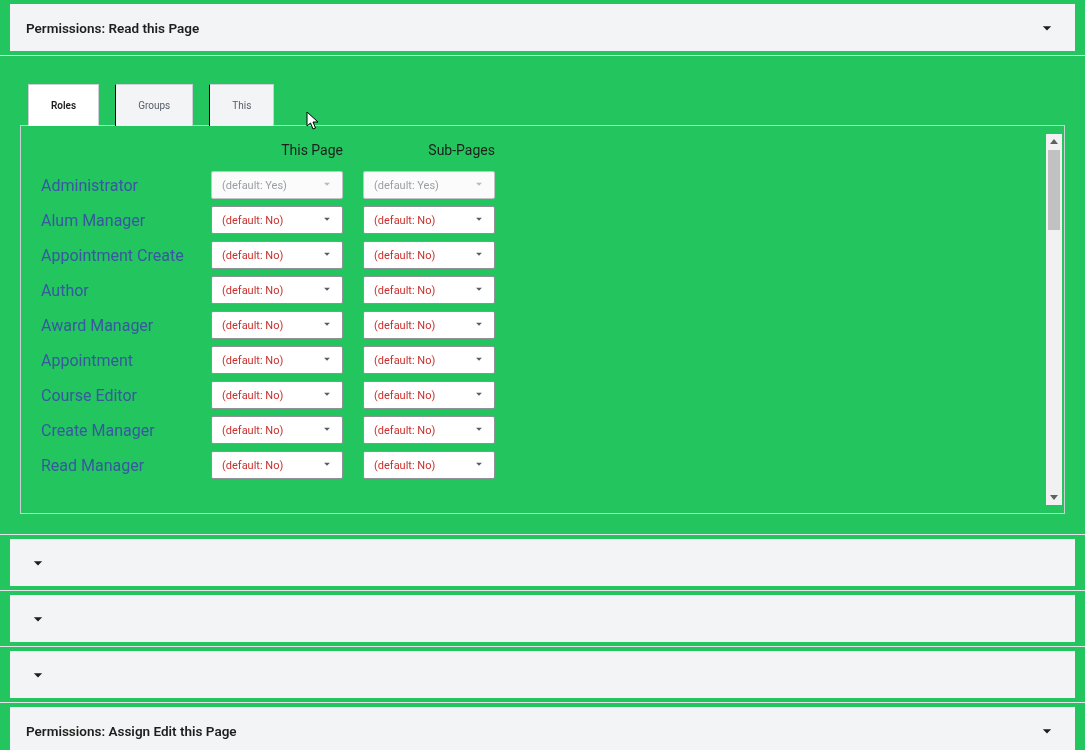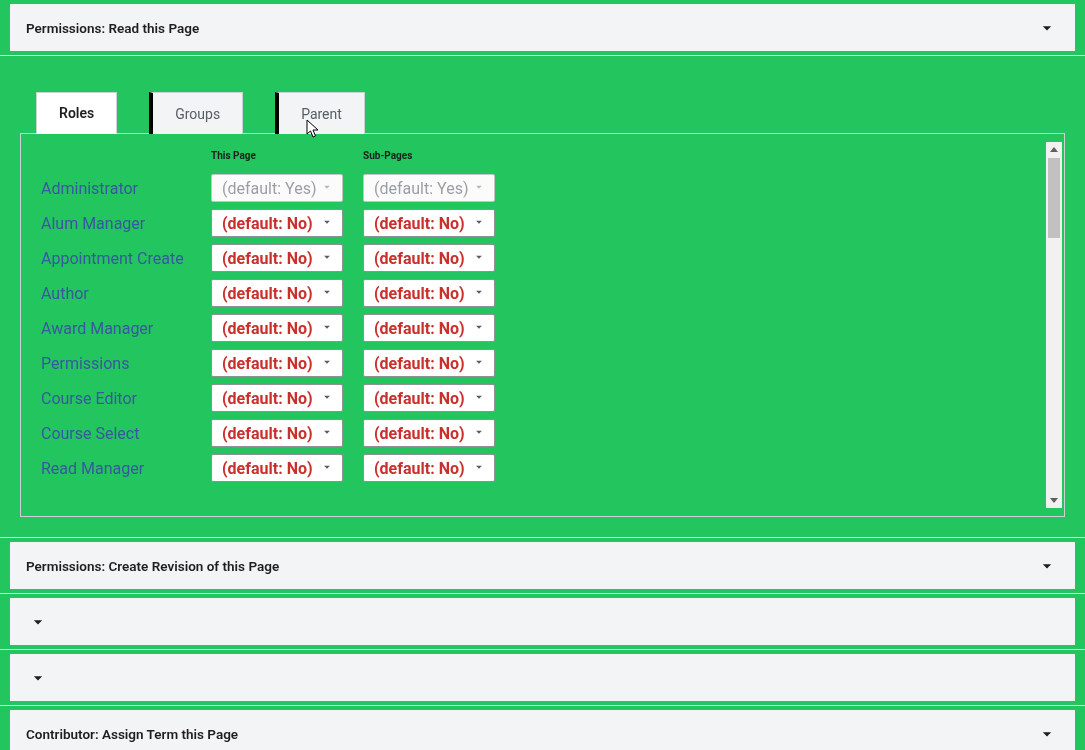--- a/index.html
+++ b/index.html
@@ -52,76 +52,76 @@
       border-bottom: 1px solid #ccd0d4;
     }
     .tab {
       padding: 0 22px;
       height: 42px;
       display: flex;
       align-items: center;
       background: #f3f4f5;
       border: 1px solid #ccd0d4;
       border-bottom: none;
-      margin: 16px;
+      margin: 8px;
       margin-bottom: -1px;
-      font-size: 14px;
+      font-size: 10px;
       color: #555d66;
       cursor: pointer;
       font-weight: 400;
     }
     .tab.active {
       background: #fff;
       border-bottom: 1px solid #fff;
       font-weight: 600;
       color: #1e1e1e;
     }
     .tab:not(:first-child) {
       border-left: none;
     }
-    .tab + .tab { border-left: 4px solid #000000; }
+    .tab + .tab { border-left: 1px solid #000000; }
     .tab-content {
       border: 1px solid #ccd0d4;
       border-top: none;
       padding: 16px 20px 34px;
       position: relative;
     }
     .perm-table {
       display: grid;
       grid-template-columns: 150px 132px 132px;
       column-gap: 20px;
       row-gap: 7px;
       align-items: center;
     }
     .col-head {
-      font-weight: 700;
-      text-align: left;
-      font-size: 10px;
+      font-weight: 400;
+      text-align: right;
+      font-size: 14px;
       color: #1e1e1e;
       padding-bottom: 6px;
     }
     .role-name {
       color: #3858a0;
       font-size: 16px;
     }
     .sel {
       height: 28px;
       border: 1px solid #8f9196;
       border-radius: 2px;
       display: flex;
       align-items: center;
       justify-content: space-between;
       padding: 0 8px 0 10px;
       background: #fff;
     }
     .sel.yes .sel-text { color: #9b9ea3; }
     .sel.yes { border-color: #c3c4c7; background:#fbfbfb;}
-    .sel.no .sel-text { color: #c9302c; font-weight: bold; }
+    .sel.no .sel-text { color: #c9302c; }
     .sel-text {
-      font-size: 16px;
+      font-size: 11px;
     }
     .sel .caret svg {
       width: 14px;
       height: 14px;
       fill: #555d66;
     }
     .sel.yes .caret svg { fill: #b4b9be; }
     .faux-scroll {
       position: absolute;
       right: 2px;
@@ -170,21 +170,21 @@
   <div class="panel-body">
     <div class="tabs-wrapper">
       <div class="tab-row">
         <div class="tab active">
             <span>Roles</span>
           </div>
         <div class="tab">
             <span>Groups</span>
           </div>
         <div class="tab">
-            <span>Parent</span>
+            <span>This</span>
           </div>
       </div>
       <div class="tab-content" style="position:relative;">
         <div class="perm-table" id="perm-table">
             <div></div>
             <div class="col-head">This Page</div>
             <div class="col-head">Sub-Pages</div>
             <div class="role-name">Administrator</div>
             <div class="sel yes">
               <span class="sel-text">(default: Yes)</span>
@@ -243,21 +243,21 @@
               <span class="caret"><svg viewBox="0 0 24 24">
                   <path d="M7 10l5 5 5-5z"></path>
                 </svg></span>
             </div>
             <div class="sel no">
               <span class="sel-text">(default: No)</span>
               <span class="caret"><svg viewBox="0 0 24 24">
                   <path d="M7 10l5 5 5-5z"></path>
                 </svg></span>
             </div>
-            <div class="role-name">Permissions</div>
+            <div class="role-name">Appointment</div>
             <div class="sel no">
               <span class="sel-text">(default: No)</span>
               <span class="caret"><svg viewBox="0 0 24 24">
                   <path d="M7 10l5 5 5-5z"></path>
                 </svg></span>
             </div>
             <div class="sel no">
               <span class="sel-text">(default: No)</span>
               <span class="caret"><svg viewBox="0 0 24 24">
                   <path d="M7 10l5 5 5-5z"></path>
@@ -269,21 +269,21 @@
               <span class="caret"><svg viewBox="0 0 24 24">
                   <path d="M7 10l5 5 5-5z"></path>
                 </svg></span>
             </div>
             <div class="sel no">
               <span class="sel-text">(default: No)</span>
               <span class="caret"><svg viewBox="0 0 24 24">
                   <path d="M7 10l5 5 5-5z"></path>
                 </svg></span>
             </div>
-            <div class="role-name">Course Select</div>
+            <div class="role-name">Create Manager</div>
             <div class="sel no">
               <span class="sel-text">(default: No)</span>
               <span class="caret"><svg viewBox="0 0 24 24">
                   <path d="M7 10l5 5 5-5z"></path>
                 </svg></span>
             </div>
             <div class="sel no">
               <span class="sel-text">(default: No)</span>
               <span class="caret"><svg viewBox="0 0 24 24">
                   <path d="M7 10l5 5 5-5z"></path>
@@ -321,51 +321,50 @@
               <path d="M1 1 L1 15 L4.5 12 L7 18 L9.5 17 L7 11 L12 11 Z" fill="white" stroke="black" stroke-width="1"></path>
             </svg>
         </div>
       </div>
     </div>
   </div>
 </div>
 
 <div class="panel-wrap">
   <div class="panel-header">
-    <span class="panel-title">Permissions: Create Revision of this Page</span>
-    <span class="chevron">
-      <svg viewBox="0 0 24 24">
-          <path d="M7 10l5 5 5-5z"></path>
-        </svg>
-    </span>
-  </div>
-</div>
-
-<div class="panel-wrap">
-  <div class="panel-header">
-    <span class="chevron">
-      <svg viewBox="0 0 24 24">
-          <path d="M7 10l5 5 5-5z"></path>
-        </svg>
-    </span>
-  </div>
-</div>
-
-<div class="panel-wrap">
-  <div class="panel-header">
-    <span class="chevron">
-      <svg viewBox="0 0 24 24">
-          <path d="M7 10l5 5 5-5z"></path>
-        </svg>
-    </span>
-  </div>
-</div>
-
-<div class="panel-wrap">
-  <div class="panel-header">
-    <span class="panel-title">Contributor: Assign Term this Page</span>
+    <span class="chevron">
+      <svg viewBox="0 0 24 24">
+          <path d="M7 10l5 5 5-5z"></path>
+        </svg>
+    </span>
+  </div>
+</div>
+
+<div class="panel-wrap">
+  <div class="panel-header">
+    <span class="chevron">
+      <svg viewBox="0 0 24 24">
+          <path d="M7 10l5 5 5-5z"></path>
+        </svg>
+    </span>
+  </div>
+</div>
+
+<div class="panel-wrap">
+  <div class="panel-header">
+    <span class="chevron">
+      <svg viewBox="0 0 24 24">
+          <path d="M7 10l5 5 5-5z"></path>
+        </svg>
+    </span>
+  </div>
+</div>
+
+<div class="panel-wrap">
+  <div class="panel-header">
+    <span class="panel-title">Permissions: Assign Edit this Page</span>
     <span class="chevron">
       <svg viewBox="0 0 24 24">
           <path d="M7 10l5 5 5-5z"></path>
         </svg>
     </span>
   </div>
 </div>
 
 </body></html>

